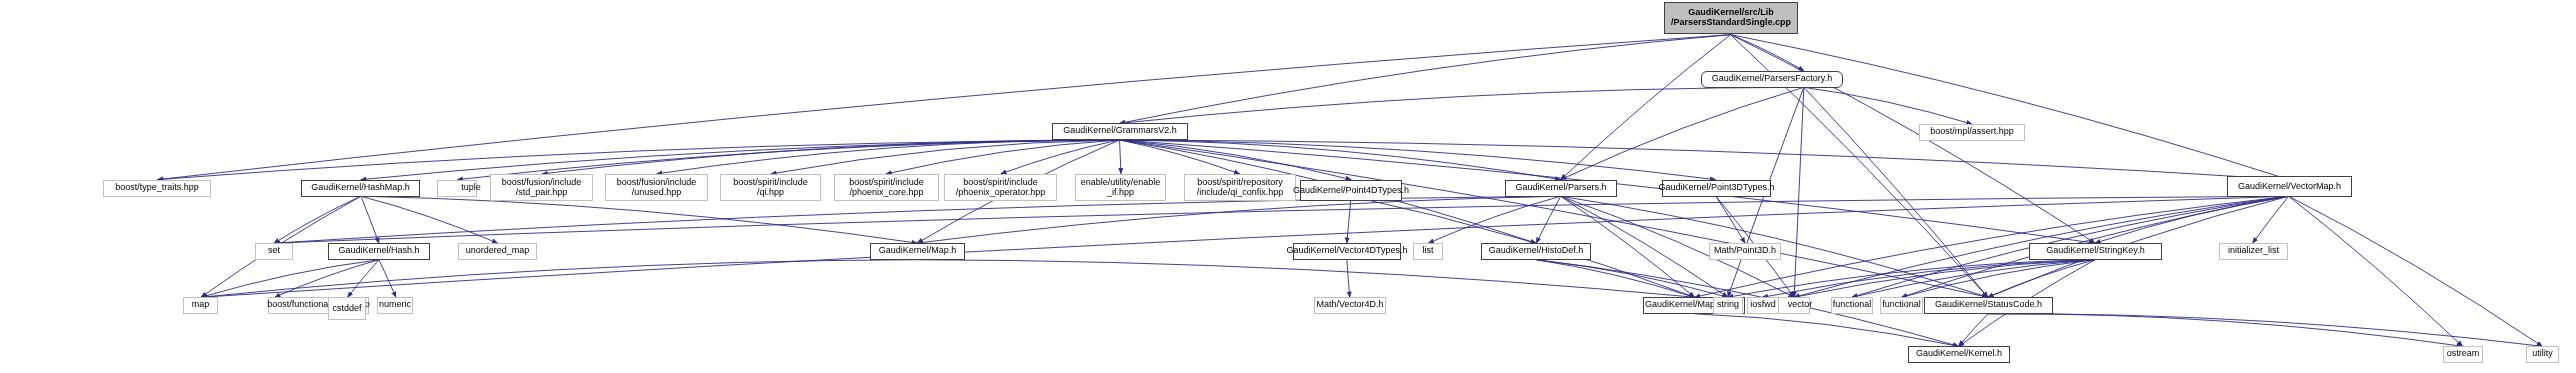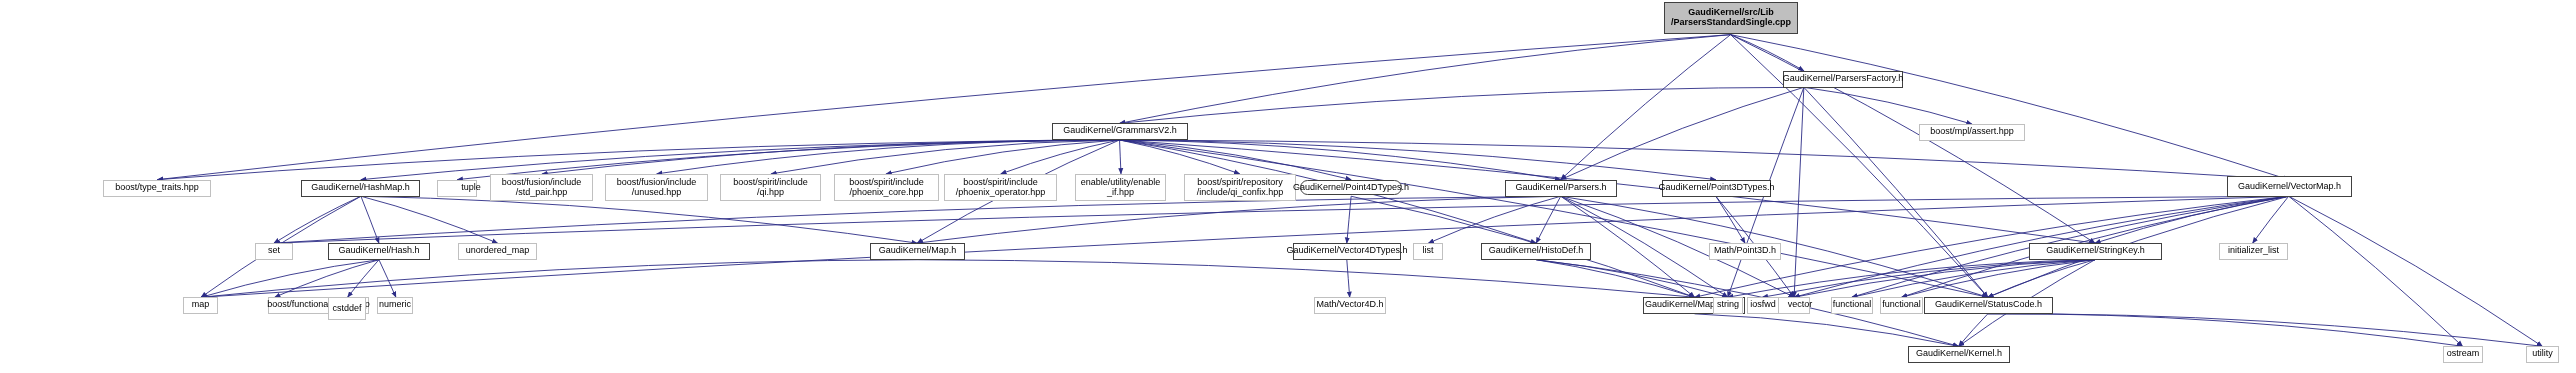--- a/index.html
+++ b/index.html
@@ -99,41 +99,41 @@
       <path d="M 2903,360 Q 2769,374.744 2635,412" fill="none" stroke="#2d2d86" stroke-width="1.25" marker-end="url(#ah)"></path>
       <path d="M 2903,360 Q 2828.75,379.763 2754.5,412" fill="none" stroke="#2d2d86" stroke-width="1.25" marker-end="url(#ah)"></path>
       <path d="M 2903,360 Q 2808.5,412.062 2714,480" fill="none" stroke="#2d2d86" stroke-width="1.25" marker-end="url(#ah)"></path>
       <path d="M 2348,435 Q 2531,442.128 2714,480" fill="none" stroke="#2d2d86" stroke-width="1.25" marker-end="url(#ah)"></path>
       <path d="M 2754.5,435 Q 2734.25,455.799 2714,480" fill="none" stroke="#2d2d86" stroke-width="1.25" marker-end="url(#ah)"></path>
       <path d="M 2754.5,435 Q 3083.5,433 3412.5,480" fill="none" stroke="#2d2d86" stroke-width="1.25" marker-end="url(#ah)"></path>
       <path d="M 2754.5,435 Q 3138.75,433 3523,480" fill="none" stroke="#2d2d86" stroke-width="1.25" marker-end="url(#ah)"></path>
     </svg>
 <div class="node n-root" style="left: 1664px; top: 2.2px; width: 134px; height: 32px;">GaudiKernel/src/Lib
 /ParsersStandardSingle.cpp</div>
-    <div class="node n-bold" style="left: 1783px; top: 71px; width: 120px; height: 16.6px;">GaudiKernel/ParsersFactory.h</div>
+    <div class="node n-bold" style="left: 1701px; top: 71px; width: 142px; height: 16.6px; border-radius: 6px;">GaudiKernel/ParsersFactory.h</div>
     <div class="node n-plain" style="left: 1919px; top: 124px; width: 106px; height: 16.6px;">boost/mpl/assert.hpp</div>
     <div class="node n-bold" style="left: 1052px; top: 123px; width: 136px; height: 16.6px;">GaudiKernel/GrammarsV2.h</div>
     <div class="node n-plain" style="left: 103px; top: 180px; width: 108px; height: 16.6px;">boost/type_traits.hpp</div>
     <div class="node n-bold" style="left: 301px; top: 180px; width: 119px; height: 16.6px;">GaudiKernel/HashMap.h</div>
     <div class="node n-plain" style="left: 437px; top: 180px; width: 40px; height: 16.6px; padding-left: 28px;">tuple</div>
     <div class="node n-plain" style="left: 490px; top: 174px; width: 103px; height: 27.4px;">boost/fusion/include
 /std_pair.hpp</div>
     <div class="node n-plain" style="left: 605px; top: 174px; width: 103px; height: 27.4px;">boost/fusion/include
 /unused.hpp</div>
     <div class="node n-plain" style="left: 720px; top: 174px; width: 101px; height: 27.4px;">boost/spirit/include
 /qi.hpp</div>
     <div class="node n-plain" style="left: 834px; top: 174px; width: 105px; height: 27.4px;">boost/spirit/include
 /phoenix_core.hpp</div>
     <div class="node n-plain" style="left: 944px; top: 174px; width: 113px; height: 27.4px;">boost/spirit/include
 /phoenix_operator.hpp</div>
     <div class="node n-plain" style="left: 1075px; top: 174px; width: 91px; height: 27.4px;">enable/utility/enable
 _if.hpp</div>
     <div class="node n-plain" style="left: 1184px; top: 174px; width: 112px; height: 27.4px;">boost/spirit/repository
 /include/qi_confix.hpp</div>
-    <div class="node n-bold" style="left: 1300px; top: 180px; width: 102px; height: 15px; border-radius: 8px;">GaudiKernel/Point4DTypes.h</div>
+    <div class="node n-bold" style="left: 1300px; top: 180px; width: 102px; height: 21px;">GaudiKernel/Point4DTypes.h</div>
     <div class="node n-bold" style="left: 1505px; top: 180px; width: 112px; height: 16.6px;">GaudiKernel/Parsers.h</div>
     <div class="node n-bold" style="left: 1662px; top: 180px; width: 109px; height: 16.6px;">GaudiKernel/Point3DTypes.h</div>
     <div class="node n-bold" style="left: 2227px; top: 176px; width: 125px; height: 21px;">GaudiKernel/VectorMap.h</div>
     <div class="node n-plain" style="left: 255px; top: 243px; width: 38px; height: 16.6px;">set</div>
     <div class="node n-bold" style="left: 328px; top: 243px; width: 102px; height: 16.6px;">GaudiKernel/Hash.h</div>
     <div class="node n-plain" style="left: 458px; top: 243px; width: 79px; height: 16.6px;">unordered_map</div>
     <div class="node n-bold" style="left: 870px; top: 243px; width: 95px; height: 16.6px;">GaudiKernel/Map.h</div>
     <div class="node n-bold" style="left: 1293px; top: 243px; width: 108px; height: 16.6px;">GaudiKernel/Vector4DTypes.h</div>
     <div class="node n-plain" style="left: 1413px; top: 243px; width: 30px; height: 16.6px;">list</div>
     <div class="node n-bold" style="left: 1481px; top: 243px; width: 110px; height: 16.6px;">GaudiKernel/HistoDef.h</div>

